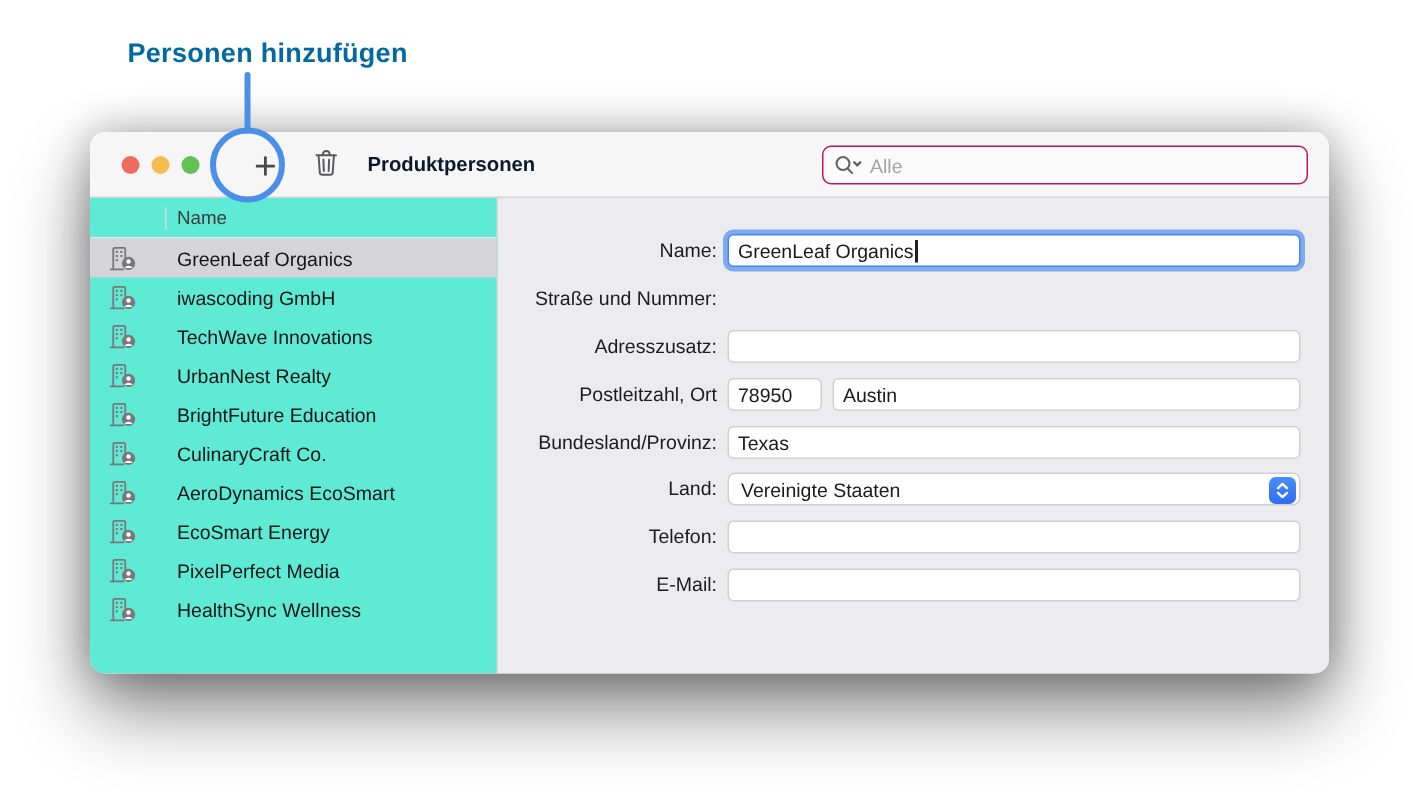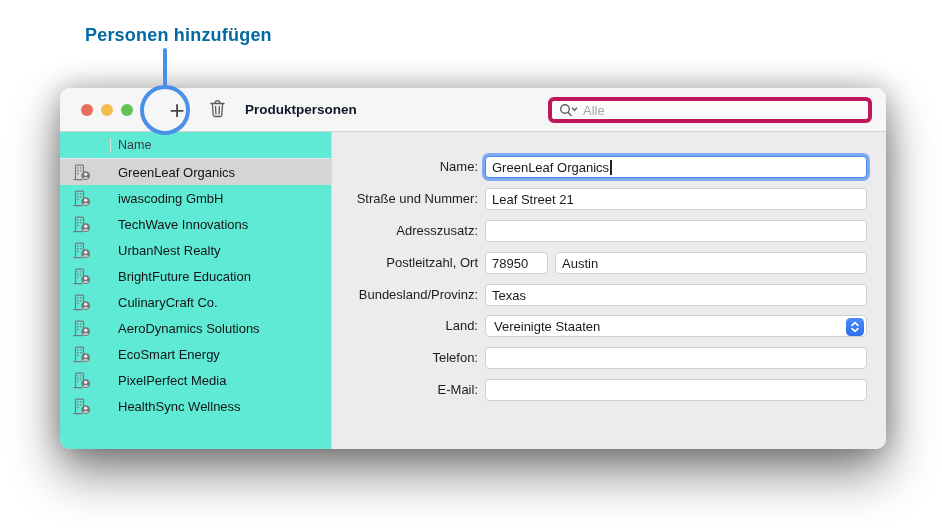--- a/index.html
+++ b/index.html
@@ -23,21 +23,21 @@
 
   .toolbar { position:absolute; left:0; top:0; right:0; height:44px; background:#f6f6f6;
              border-bottom:1px solid #d4d4d4; display:flex; align-items:center; }
   .lights { display:flex; gap:8px; margin-left:21px; }
   .light  { width:12px; height:12px; border-radius:50%; }
   .btn-plus { margin-left:26px; width:36px; height:36px; border:none; background:transparent;
               font-size:26px; font-weight:300; color:#4a4a4c; line-height:30px; cursor:default; }
   .btn-trash { margin-left:7px; width:30px; height:30px; border:none; background:transparent; }
   .win-title { margin-left:13px; font-size:13.5px; font-weight:bold; color:#0f172a; }
   .search { position:absolute; right:14px; top:9px; width:324px; height:26px;
-            background:#fbfbfb; border:4px solid #be185d; border-radius:6px;
+            background:#fbfbfb; border:1px solid #be185d; border-radius:6px;
             display:flex; align-items:center; padding:0 7px; }
   .search input { border:none; outline:none; background:transparent; flex:1; font-size:13px;
                   color:#333; margin-left:4px; font-family:inherit; }
   .search input::placeholder { color:#a4a4a8; }
 
   .content { position:absolute; top:44px; left:0; right:0; bottom:0; display:flex; }
 
   
   .sidebar { width:272px; background:#5eead4; border-right:1px solid #d8d8d8; position:relative; }
   .sb-header { height:27px; display:flex; align-items:center; border-bottom:1px solid #e7e7e7;
@@ -245,21 +245,21 @@
                   <rect x="5.2" y="4.2" width="1.4" height="1.4"></rect>
                   <rect x="8.2" y="4.2" width="1.4" height="1.4"></rect>
                   <rect x="5.2" y="7" width="1.4" height="1.4"></rect>
                   <rect x="8.2" y="7" width="1.4" height="1.4"></rect>
                   <rect x="5.2" y="9.8" width="1.4" height="1.4"></rect>
                 </g>
                 <circle cx="13.7" cy="12.6" r="4.4" fill="#78787c"></circle>
                 <circle cx="13.7" cy="11.3" r="1.5" fill="#ffffff"></circle>
                 <path d="M10.9 15.6 a3.4 3.4 0 0 1 5.6 0 z" fill="#ffffff"></path>
               </svg>
-              <span>AeroDynamics Solutions</span>
+              <span>AeroDynamics EcoSmart</span>
             </div>
             <div class="sb-row">
               <svg class="co-icon" width="20" height="18" viewBox="0 0 20 18">
                 <g fill="none" stroke="#78787c" stroke-width="1.2">
                   <path d="M3.5 16.5 V3.2 c0-.6.4-1 1-1 h6 c.6 0 1 .4 1 1 V9" stroke-linecap="round"></path>
                   <path d="M1.8 16.6 h8.5" stroke-linecap="round"></path>
                 </g>
                 <g fill="#78787c">
                   <rect x="5.2" y="4.2" width="1.4" height="1.4"></rect>
                   <rect x="8.2" y="4.2" width="1.4" height="1.4"></rect>
@@ -319,21 +319,20 @@
         <div class="frow" style="top:24px">
           <div class="flabel">Name:</div>
           <div class="tfield f-main focusring">
             <span>GreenLeaf Organics</span>
             <span class="caret"></span>
           </div>
         </div>
 
         <div class="frow" style="top:56px">
           <div class="flabel">Straße und Nummer:</div>
-          <input class="tfield f-main" value="Leaf Street 21" style="">
         </div>
 
         <div class="frow" style="top:88px">
           <div class="flabel">Adresszusatz:</div>
           <input class="tfield f-main" value="" style="">
         </div>
 
         <div class="frow" style="top:120px">
           <div class="flabel">Postleitzahl, Ort</div>
           <input class="tfield f-zip" value="78950" style="">

